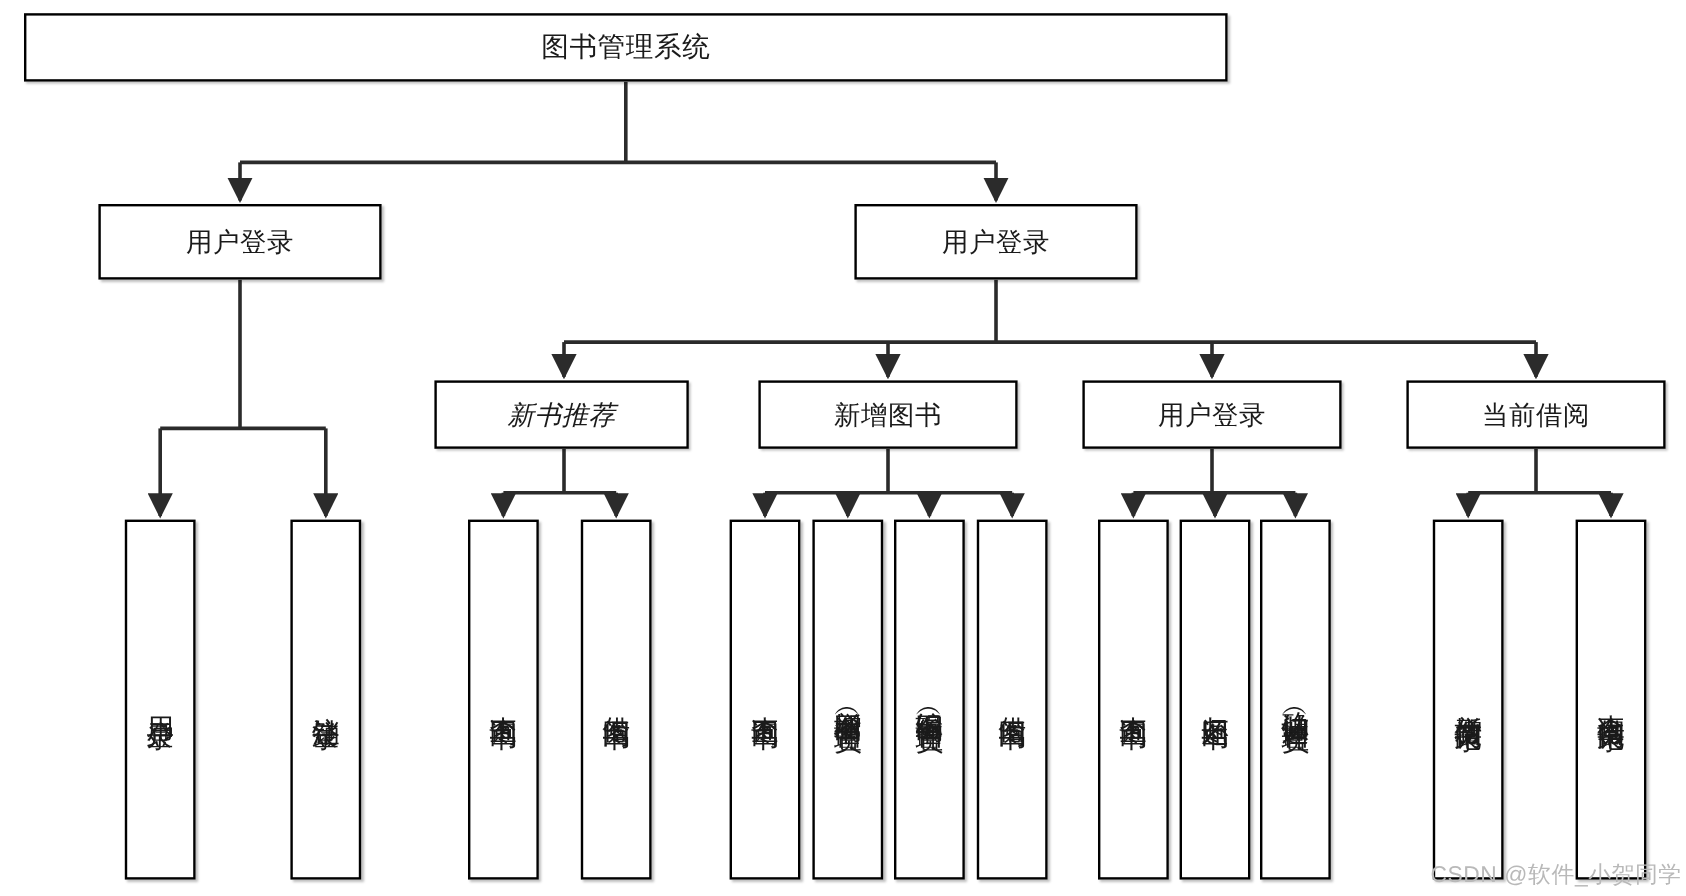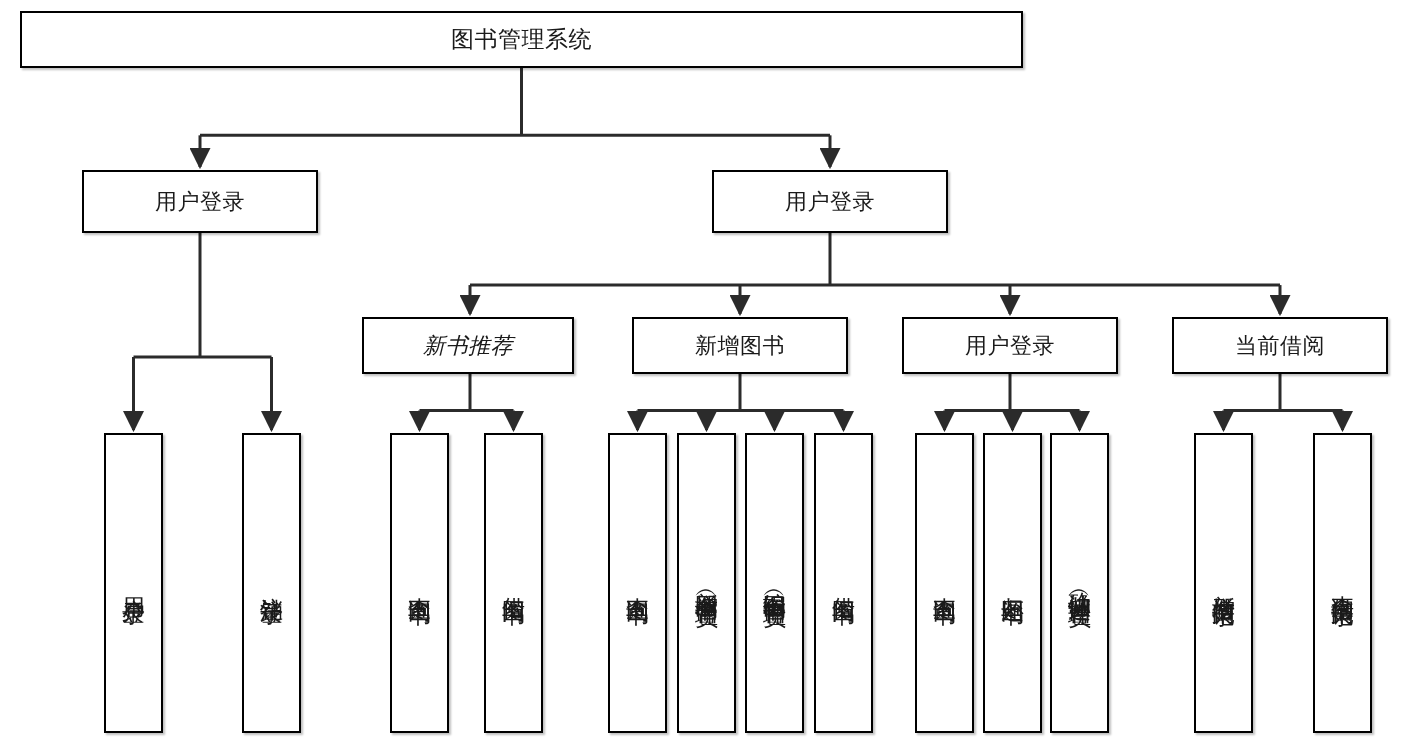--- a/index.html
+++ b/index.html
@@ -168,14 +168,15 @@
         <span class="node-label">确认归还（管理员）</span>
       </div>
       <div class="node-box leaf vertical" style="left: 1194px; top: 433px; width: 59px; height: 300px;">
         <span class="node-label">新增借阅记录</span>
       </div>
       <div class="node-box leaf vertical" style="left: 1313px; top: 433px; width: 59px; height: 300px;">
         <span class="node-label">查询借阅记录</span>
       </div>
     </div>
 
+  <div class="watermark" style="left: 1192px; top: 716px;">CSDN @软件_小贺同学</div>
 
 </div>
 
 </body></html>

